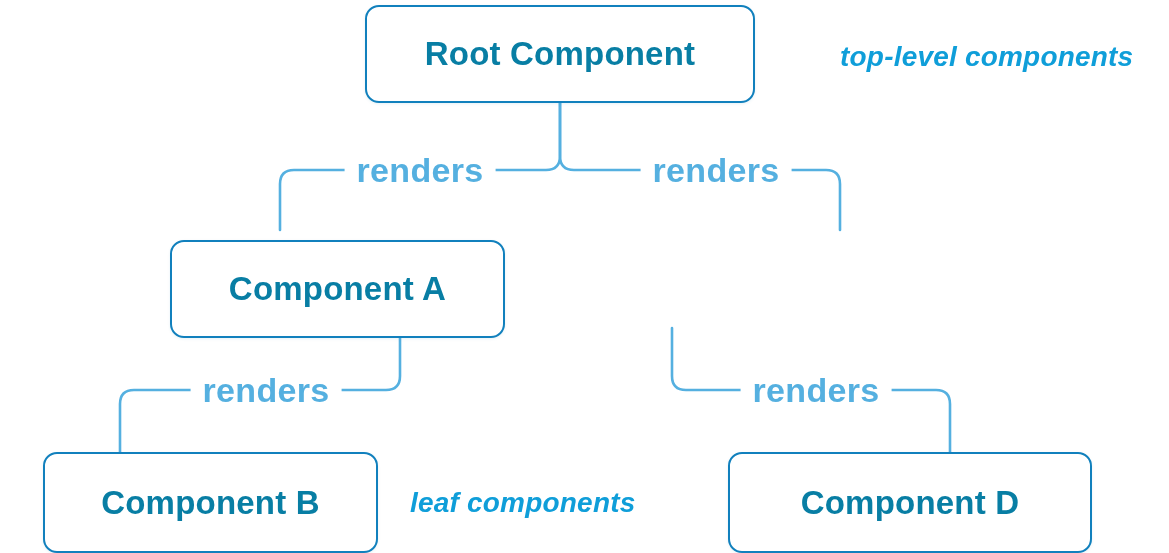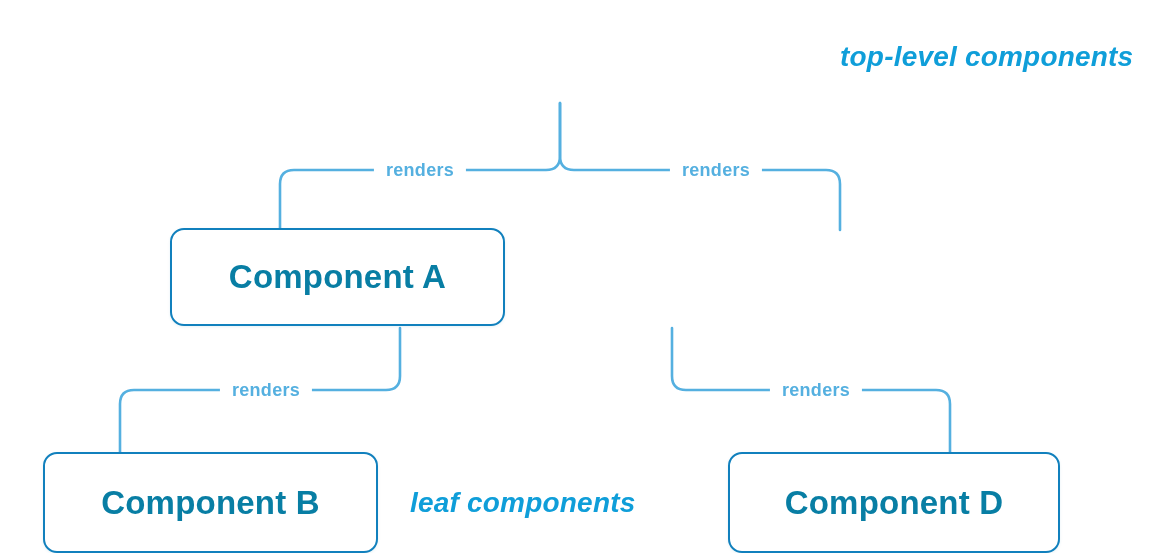--- a/index.html
+++ b/index.html
@@ -48,21 +48,21 @@
     font-weight:600;
     letter-spacing:0.2px;
     box-sizing:border-box;
   }
   .edge-label{
     position:absolute;
     transform:translate(-50%,-50%);
     background:#ffffff;
     padding:2px 12px;
     color:var(--edge-label);
-    font-size:18px;
+    font-size:34px;
     font-weight:600;
     letter-spacing:0.3px;
     white-space:nowrap;
   }
   .annotation{
     position:absolute;
     color:var(--annotation);
     font-size:28px;
     font-weight:700;
     letter-spacing:0.2px;
@@ -75,31 +75,34 @@
 
 <div class="canvas">
 
   <svg class="edges-svg" viewBox="0 0 1169 553" aria-hidden="true">
     <path d="M 560 103 V 156 Q 560 170 546 170 H 294 Q 280 170 280 184 V 230"></path>
     <path d="M 560 103 V 156 Q 560 170 574 170 H 826 Q 840 170 840 184 V 230"></path>
     <path d="M 400 328 V 376 Q 400 390 386 390 H 134 Q 120 390 120 404 V 452"></path>
     <path d="M 672 328 V 376 Q 672 390 686 390 H 936 Q 950 390 950 404 V 452"></path>
   </svg>
 
+  <div class="node" style="left:365px; top:5px; width:390px; height:98px;">
+    <span>Root Component</span>
+  </div>
 
-  <div class="node" style="left:170px; top:228px; width:335px; height:98px;">
+  <div class="node" style="left:170px; top:240px; width:335px; height:98px;">
     <span>Component A</span>
   </div>
 
 
   <div class="node" style="left:0px; top:452px; width:335px; height:101px;margin-left:43px;">
     <span>Component B</span>
   </div>
 
-  <div class="node" style="left:728px; top:452px; width:332px; height:101px;">
+  <div class="node" style="left:728px; top:452px; width:364px; height:101px;">
     <span>Component D</span>
   </div>
 
   <span class="edge-label" style="left:420px; top:170px;">renders</span>
 
   <span class="edge-label" style="left:716px; top:170px;">renders</span>
 
   <span class="edge-label" style="left:266px; top:390px;">renders</span>
 
   <span class="edge-label" style="left:816px; top:390px;">renders</span>

